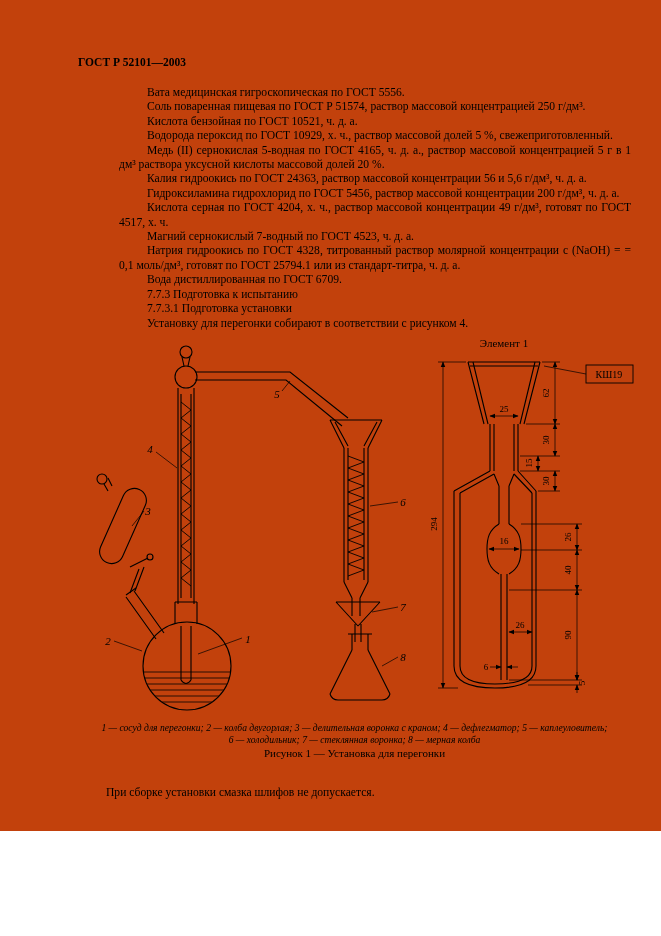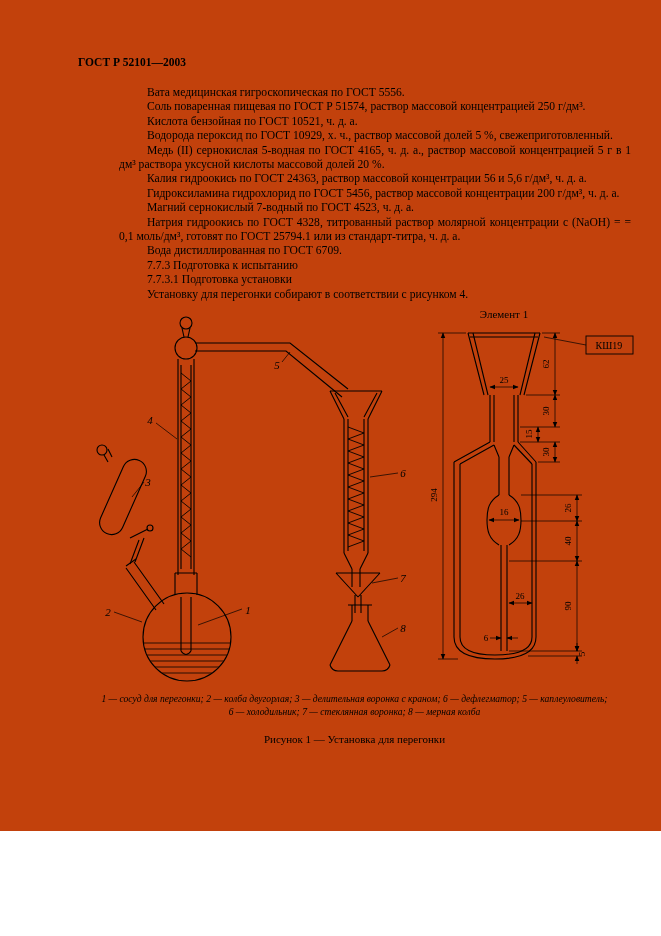--- a/index.html
+++ b/index.html
@@ -15,39 +15,40 @@
     font-size:11.6px; line-height:14.4px; text-align:justify; text-indent:28px;margin-left:41px;
   }
   .figure-block { margin-top:5px; }
   .drawing { display:block; margin-left:2px; }
   .drawing text { font-family:"Liberation Serif", serif; fill:#000; stroke:none; }
   .drawing .part-num { font-size:11px; font-style:italic; }
   .drawing .dim { font-size:9px; }
   .drawing .detail-title { font-size:11px; }
   .drawing .joint-label { font-size:10px; }
   .legend { font-style:italic; font-size:9.6px; line-height:12.5px; text-align:center; margin-top:8px; }
-  .caption { font-size:11px; text-align:center; margin-top:15px; }
+  .caption { font-size:11px; text-align:center; margin-top:0; }
   .closing { font-size:11.6px; line-height:14.4px; text-indent:28px; margin-top:27px; }
   .page-number { position:absolute; left:78px; top:870px; font-size:10px; }
 </style>
 </head>
 <body>
 
 <div class="page">
   <div class="content">
     <div class="doc-header">ГОСТ Р 52101—2003</div>
 
     <div class="body-text">
       <p>Вата медицинская гигроскопическая по ГОСТ 5556.</p>
       <p>Соль поваренная пищевая по ГОСТ Р 51574, раствор массовой концентрацией 250 г/дм³.</p>
       <p>Кислота бензойная по ГОСТ 10521, ч. д. а.</p>
       <p>Водорода пероксид по ГОСТ 10929, х. ч., раствор массовой долей 5 %, свежеприготовленный.</p>
       <p>Медь (II) сернокислая 5-водная по ГОСТ 4165, ч. д. а., раствор массовой концентрацией 5 г в 1 дм³ раствора уксусной кислоты массовой долей 20 %.</p>
       <p>Калия гидроокись по ГОСТ 24363, раствор массовой концентрации 56 и 5,6 г/дм³, ч. д. а.</p>
       <p>Гидроксиламина гидрохлорид по ГОСТ 5456, раствор массовой концентрации 200 г/дм³, ч. д. а.</p>
+      <p>Кислота серная по ГОСТ 4204, х. ч., раствор массовой концентрации 49 г/дм³, готовят по ГОСТ 4517, х. ч.</p>
       <p>Магний сернокислый 7-водный по ГОСТ 4523, ч. д. а.</p>
       <p>Натрия гидроокись по ГОСТ 4328, титрованный раствор молярной концентрации с (NaOH) = = 0,1 моль/дм³, готовят по ГОСТ 25794.1 или из стандарт-титра, ч. д. а.</p>
       <p>Вода дистиллированная по ГОСТ 6709.</p>
       <p>7.7.3 Подготовка к испытанию</p>
       <p>7.7.3.1 Подготовка установки</p>
       <p>Установку для перегонки собирают в соответствии с рисунком 4.</p>
     </div>
 
     <div class="figure-block">
       <svg class="drawing" viewBox="0 0 555 378" width="555" height="378">
@@ -215,22 +216,23 @@
         <text class="dim" x="491" y="201" text-anchor="middle" transform="rotate(-90 491 201)">26</text>
         <text class="dim" x="491" y="234" text-anchor="middle" transform="rotate(-90 491 234)">40</text>
         <text class="dim" x="440" y="292" text-anchor="middle">26</text>
         <text class="dim" x="491" y="299" text-anchor="middle" transform="rotate(-90 491 299)">90</text>
         <text class="dim" x="406" y="334" text-anchor="middle">6</text>
         <text class="dim" x="505" y="347" text-anchor="middle" transform="rotate(-90 505 347)">5</text>
         <text class="joint-label" x="529" y="42" text-anchor="middle">КШ19</text>
       </svg>
 
       <div class="legend">
-        <div>1 — сосуд для перегонки; 2 — колба двугорлая; 3 — делительная воронка с краном; 6 — дефлегматор; 5 — каплеуловитель;</div>
+        <div>1 — сосуд для перегонки; 2 — колба двугорлая; 3 — делительная воронка с краном; 4 — дефлегматор; 5 — каплеуловитель;</div>
         <div>6 — холодильник; 7 — стеклянная воронка; 8 — мерная колба</div>
       </div>
       <div class="caption">Рисунок 1 — Установка для перегонки</div>
     </div>
 
+    <p class="closing">При сборке установки смазка шлифов не допускается.</p>
   </div>
 
   <div class="page-number">18</div>
 </div>
 
 </body></html>

